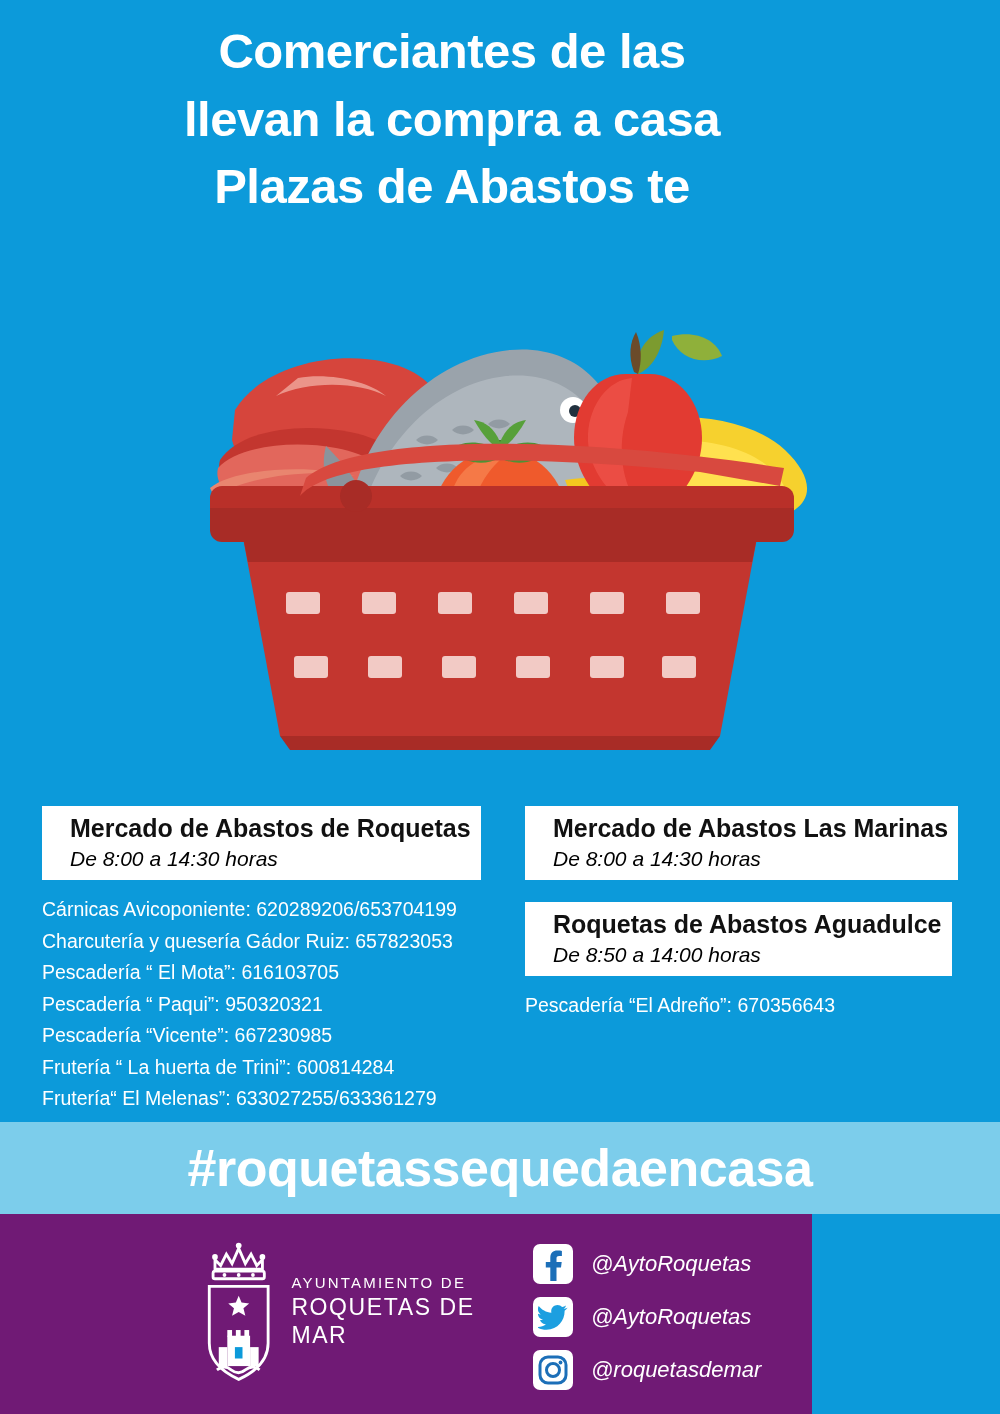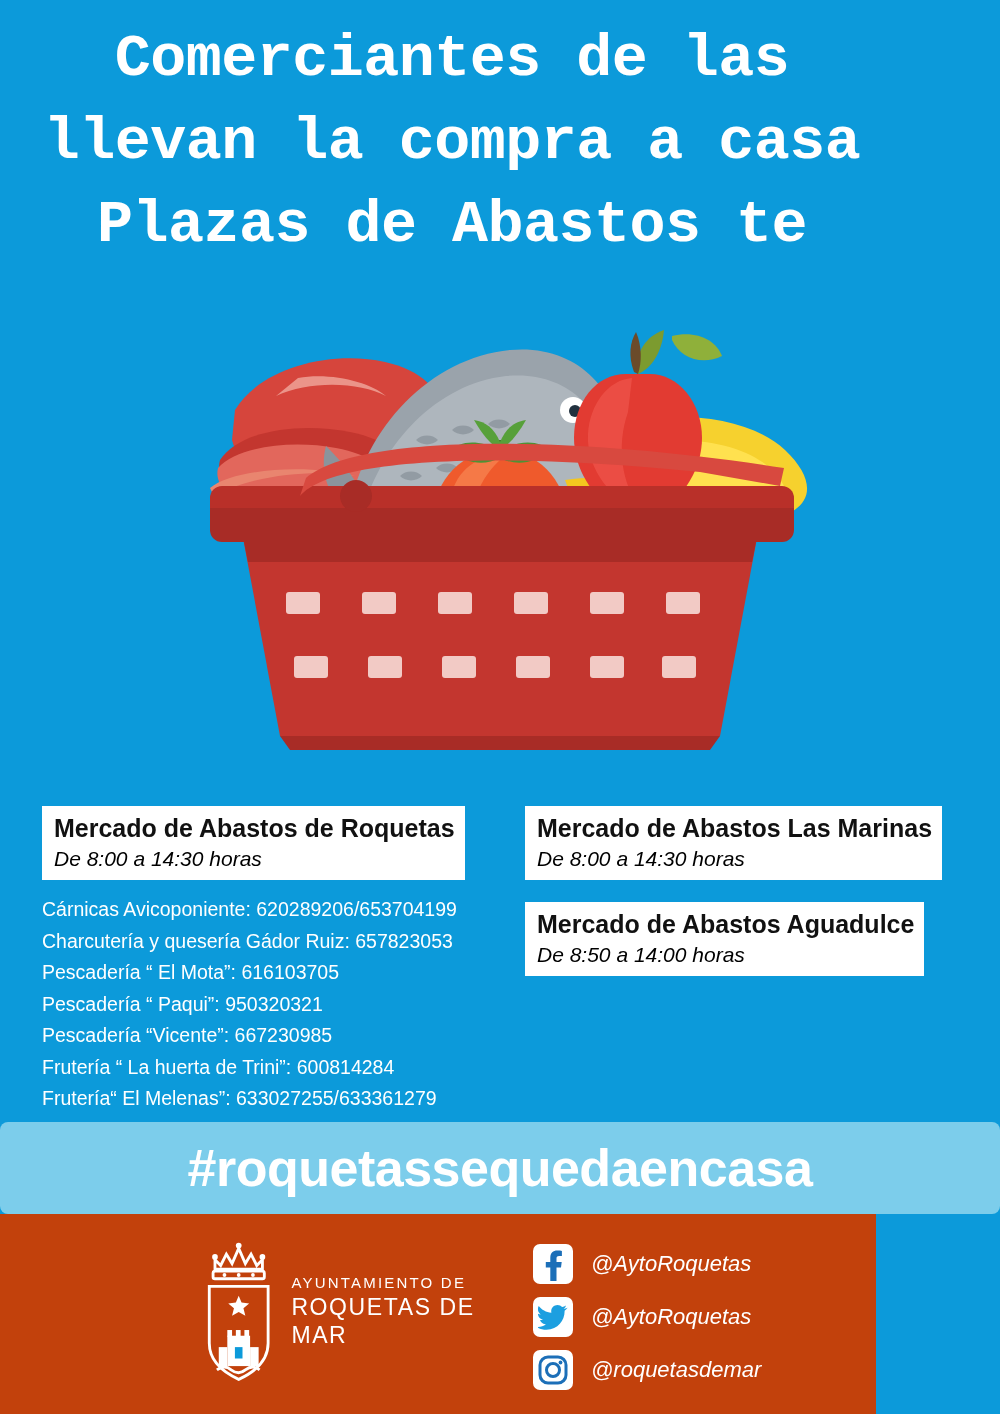--- a/index.html
+++ b/index.html
@@ -15,24 +15,23 @@
     background: #0c9ada;
   }
 
   
   .headline {
     position: absolute;
     top: 18px; left: 0; width: 904px;
     text-align: center;
     color: #ffffff;
     font-weight: bold;
-    font-size: 60px;
+    font-size: 49px;
     line-height: 1.38;
     letter-spacing: -0.5px;
-    font-family: Liberation Mono, monospace;
   }
   .headline div { white-space: nowrap; }
 
   
   .basket-wrap {
     position: absolute;
     top: 300px; left: 180px;
     width: 640px; height: 460px;
   }
   .basket-svg { display: block; width: 640px; height: 460px; }
@@ -41,21 +40,21 @@
   .markets {
     position: absolute;
     top: 806px; left: 0; width: 1000px;
     height: 300px;
   }
   .col-left { position: absolute; left: 42px; top: 0; width: 450px; }
   .col-right { position: absolute; left: 525px; top: 0; width: 440px; }
 
   .market-card {
     background: #ffffff;
-    padding: 8px 10px 9px 12px;
+    padding: 8px 10px 9px 28px;
     display: inline-block;
   }
   .market-name {
     color: #111111;
     font-weight: bold;
     font-size: 25px;
     line-height: 1.15;
     white-space: nowrap;
   }
   .market-hours {
@@ -77,35 +76,34 @@
 
   
   .hashtag-band {
     position: absolute;
     top: 1122px; left: 0;
     width: 1000px; height: 92px;
     background: #7ccdeb;
     display: flex;
     align-items: center;
     justify-content: center;
-    border-radius: 8px;
   }
   .hashtag {
     color: #ffffff;
     font-weight: bold;
     font-size: 52px;
     letter-spacing: -0.5px;
   }
 
   
   .footer {
     position: absolute;
     top: 1214px; left: 0;
-    width: 876px; height: 200px;
-    background: #c2410c;
+    width: 812px; height: 200px;
+    background: #701a75;
   }
   .crest {
     position: absolute;
     left: 196px; top: 18px;
     width: 330px; height: 160px;
     display: flex;
     align-items: center;
   }
   .crest-svg { width: 90px; height: 150px; }
   .crest-text {
@@ -254,22 +252,25 @@
 
     <div class="col-right">
       <div class="market-card">
         <div class="market-name">Mercado de Abastos Las Marinas</div>
         <div class="market-hours">De 8:00 a 14:30 horas</div>
       </div>
 
       <div class="gap"></div>
 
       <div class="market-card">
-        <div class="market-name">Mercado de Abastos Aguadulce</div>
+        <div class="market-name">Roquetas de Abastos Aguadulce</div>
         <div class="market-hours">De 8:50 a 14:00 horas</div>
+      </div>
+      <div class="shops">
+        <div>Pescadería “El Adreño”: 670356643</div>
       </div>
     </div>
 
   </div>
 
   <div class="hashtag-band">
     <div class="hashtag">#roquetassequedaencasa</div>
   </div>
 
   <div class="footer">

